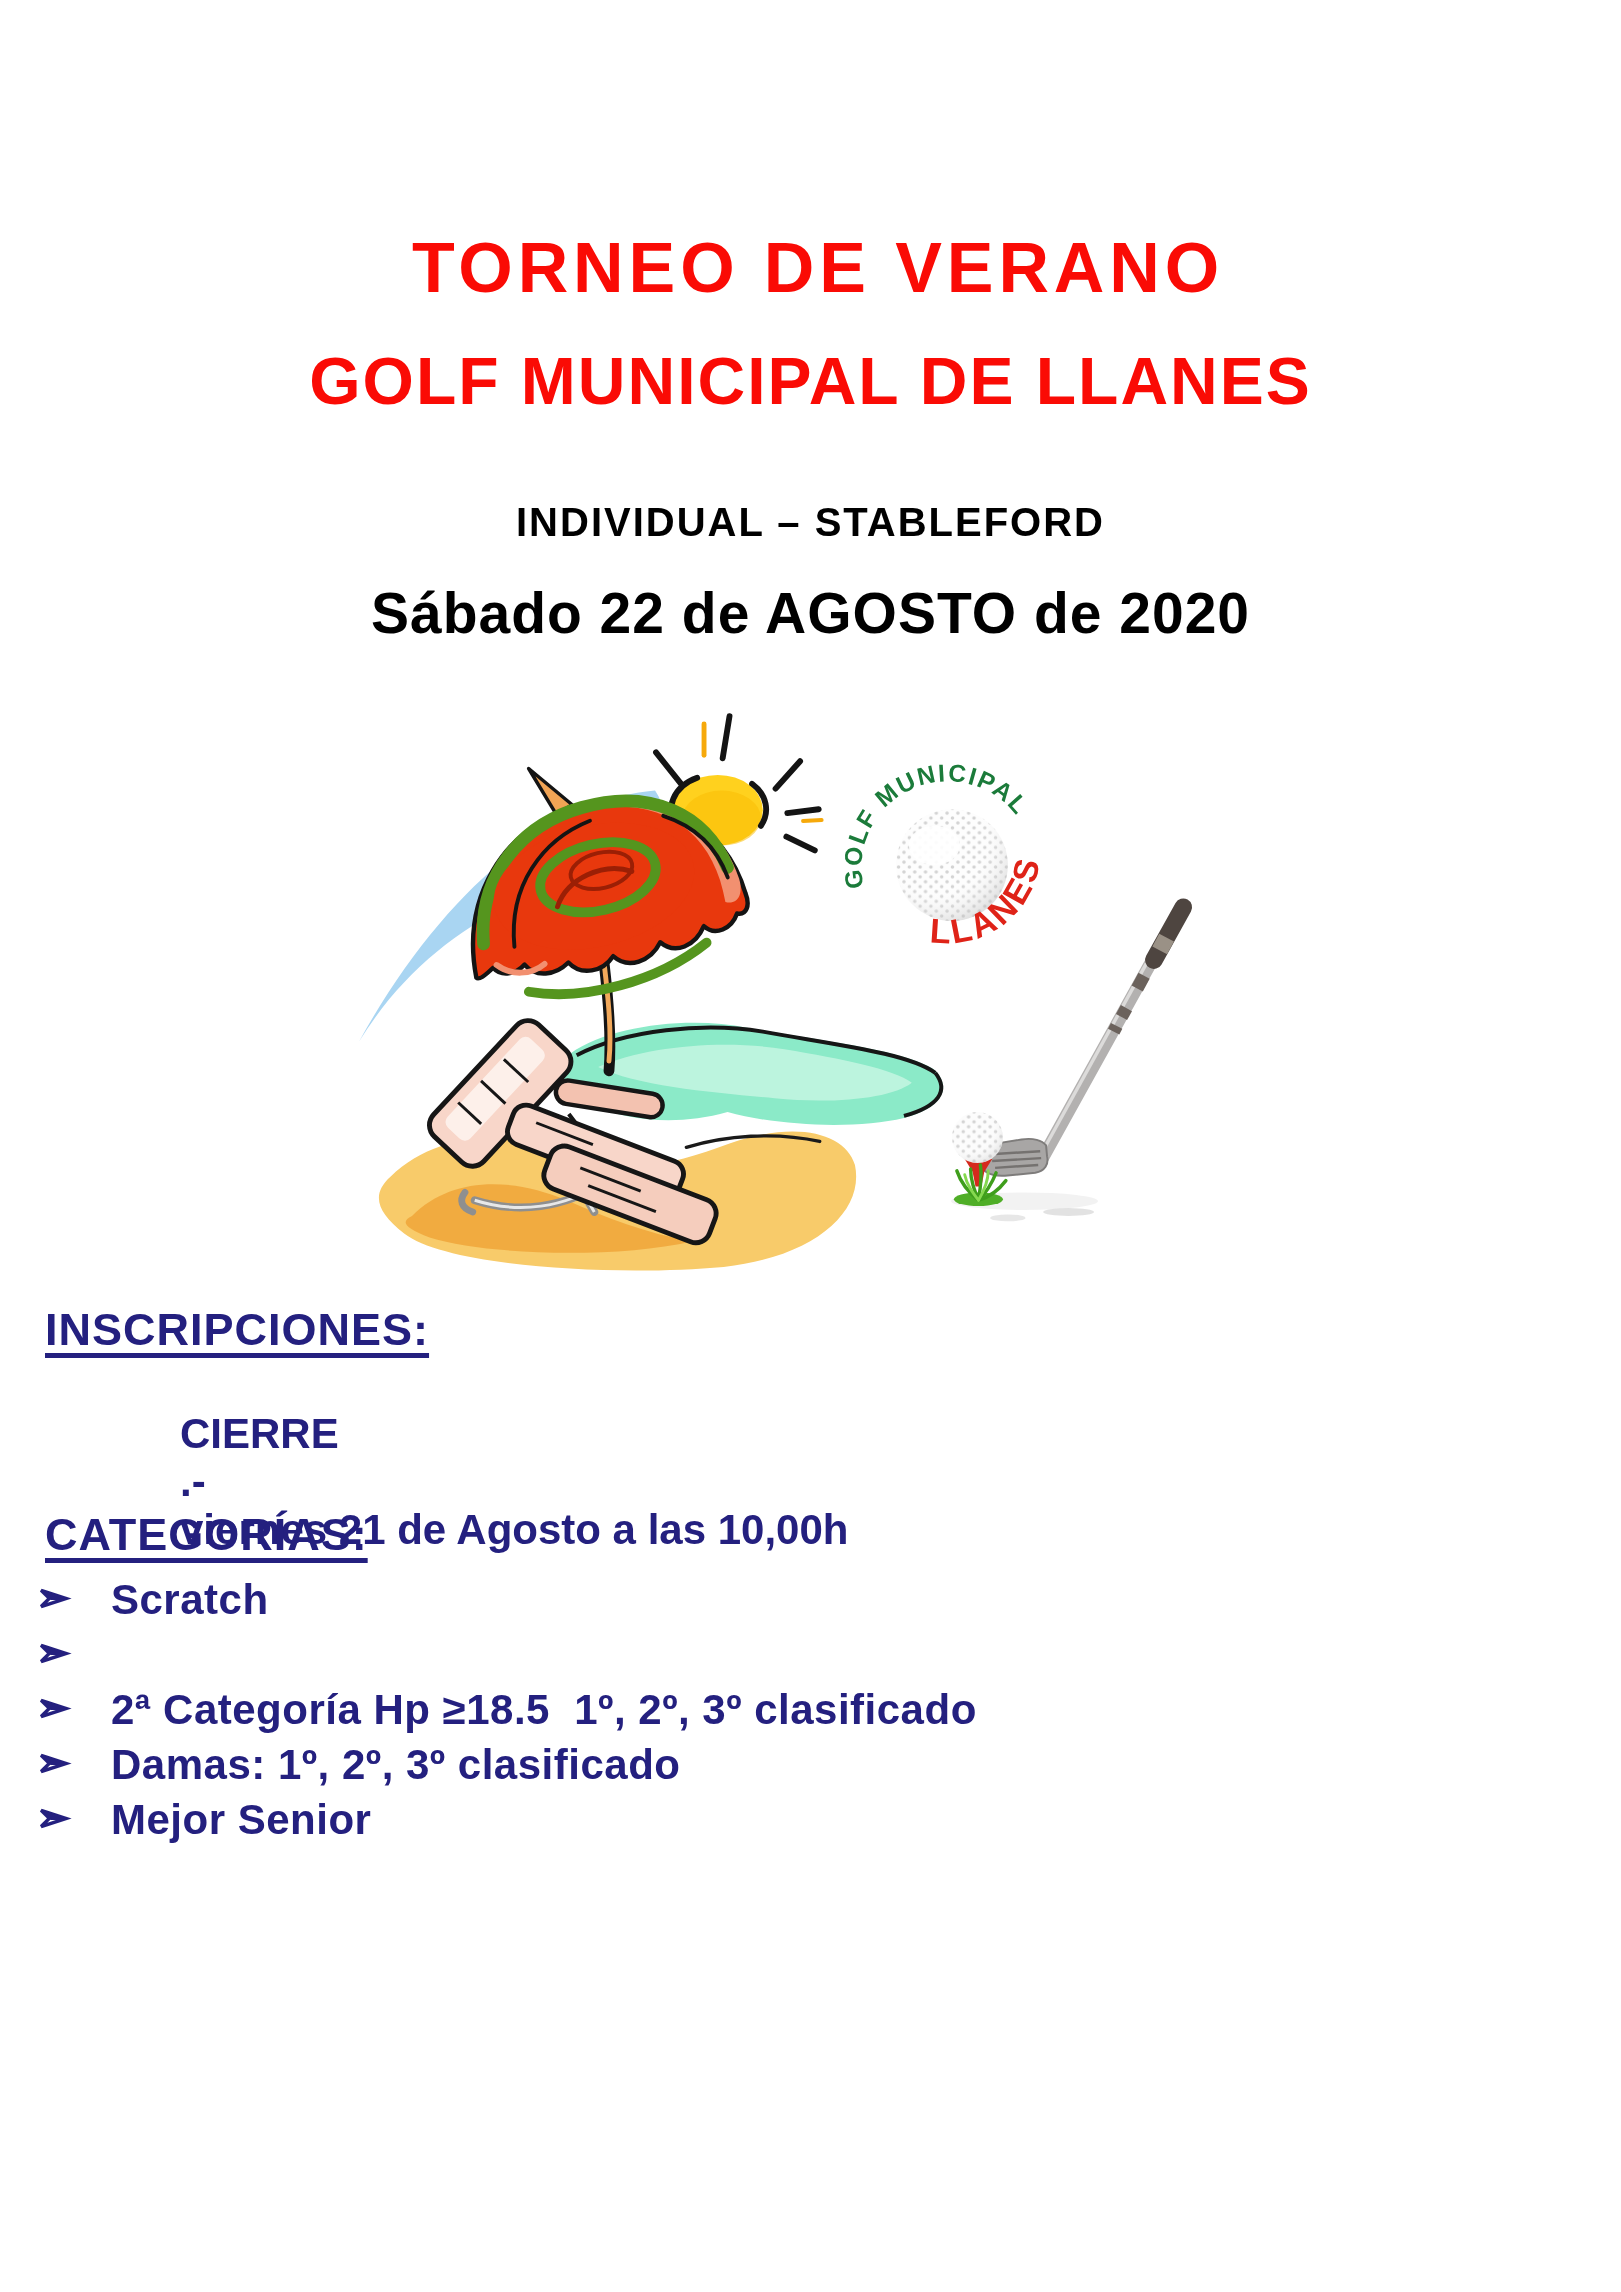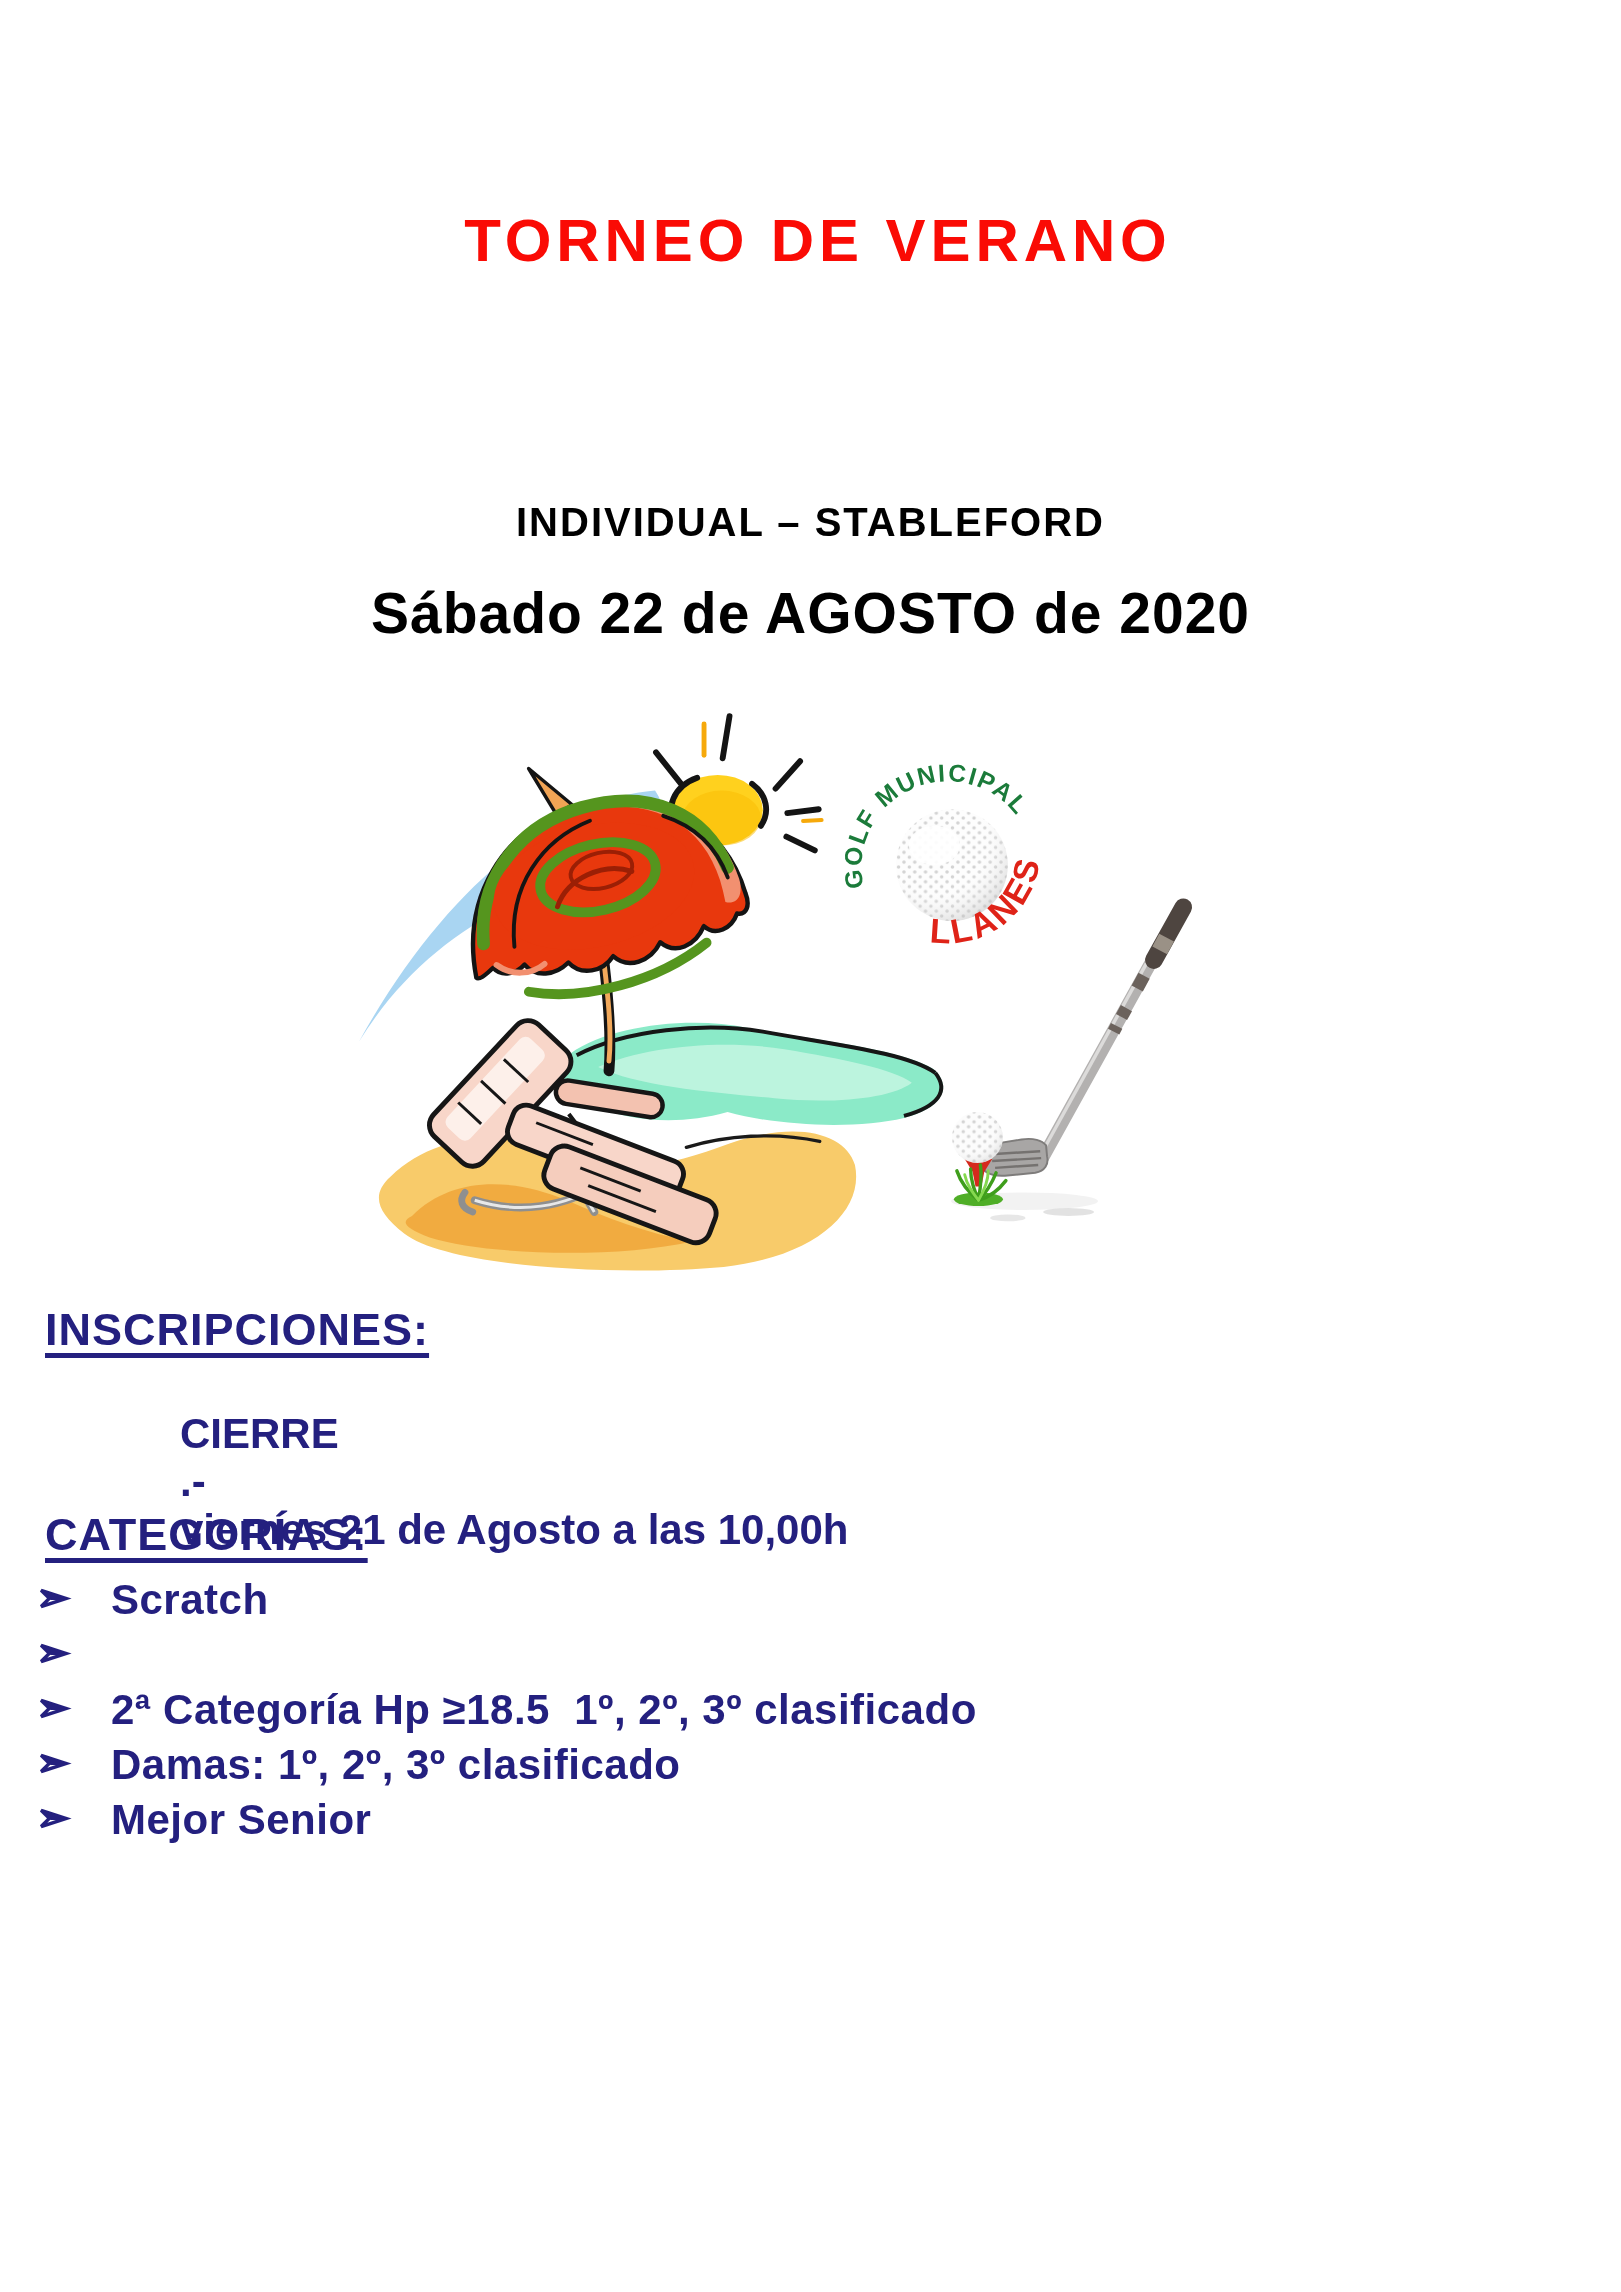--- a/index.html
+++ b/index.html
@@ -3,21 +3,21 @@
 <meta charset="utf-8">
 <style>
   html,body { margin:0; padding:0; background:#ffffff; }
   body {
     width:1621px; height:2293px; position:relative; overflow:hidden;
     font-family:"Liberation Sans", sans-serif; font-weight:bold;
   }
   .page { position:absolute; inset:0; background:#ffffff; }
 
   .center-line { position:absolute; left:0; right:0; text-align:center; margin:0; white-space:pre; }
-  .title    { top:206px; font-size:60px; letter-spacing:4.9px; color:#FA0B05;padding-left:15px; }
+  .title    { top:228px; font-size:70px; letter-spacing:4.9px; color:#FA0B05;padding-left:15px; }
   .subtitle { top:343px; font-size:66px; letter-spacing:2px; color:#FA0B05; }
   .format   { top:500px; font-size:40px; letter-spacing:2px; color:#000000; }
   .dateline { top:580px; font-size:57px; letter-spacing:1px; color:#000000; }
 
   .art { position:absolute; left:265px; top:663px; width:980px; height:608px; }
   .sec-heading {
     position:absolute; margin:0; font-size:45px; color:#24207F;
     text-decoration:underline; text-decoration-thickness:4.9px; text-underline-offset:7.8px;
     letter-spacing:1px;
   }
@@ -36,20 +36,21 @@
     color:#ffffff; -webkit-text-stroke:2.2px #24207F;
   }
   .cat-text { white-space:pre; letter-spacing:0.5px; }
 </style>
 </head>
 <body>
 
 <div class="page">
 
   <h1 class="center-line title">TORNEO DE VERANO</h1>
+  <h2 class="center-line subtitle">GOLF MUNICIPAL DE LLANES</h2>
   <div class="center-line format">INDIVIDUAL – STABLEFORD</div>
   <div class="center-line dateline">Sábado 22 de AGOSTO de 2020</div>
 
   <svg class="art" viewBox="0 0 1000 620" xmlns="http://www.w3.org/2000/svg">
     <defs>
       <pattern id="dimples" width="11" height="10" patternUnits="userSpaceOnUse">
         <circle cx="3" cy="3" r="1.8" fill="#d3d3d3"></circle>
         <circle cx="8.5" cy="8" r="1.8" fill="#d3d3d3"></circle>
       </pattern>
       <radialGradient id="ballShade" cx="0.35" cy="0.3" r="0.85">

